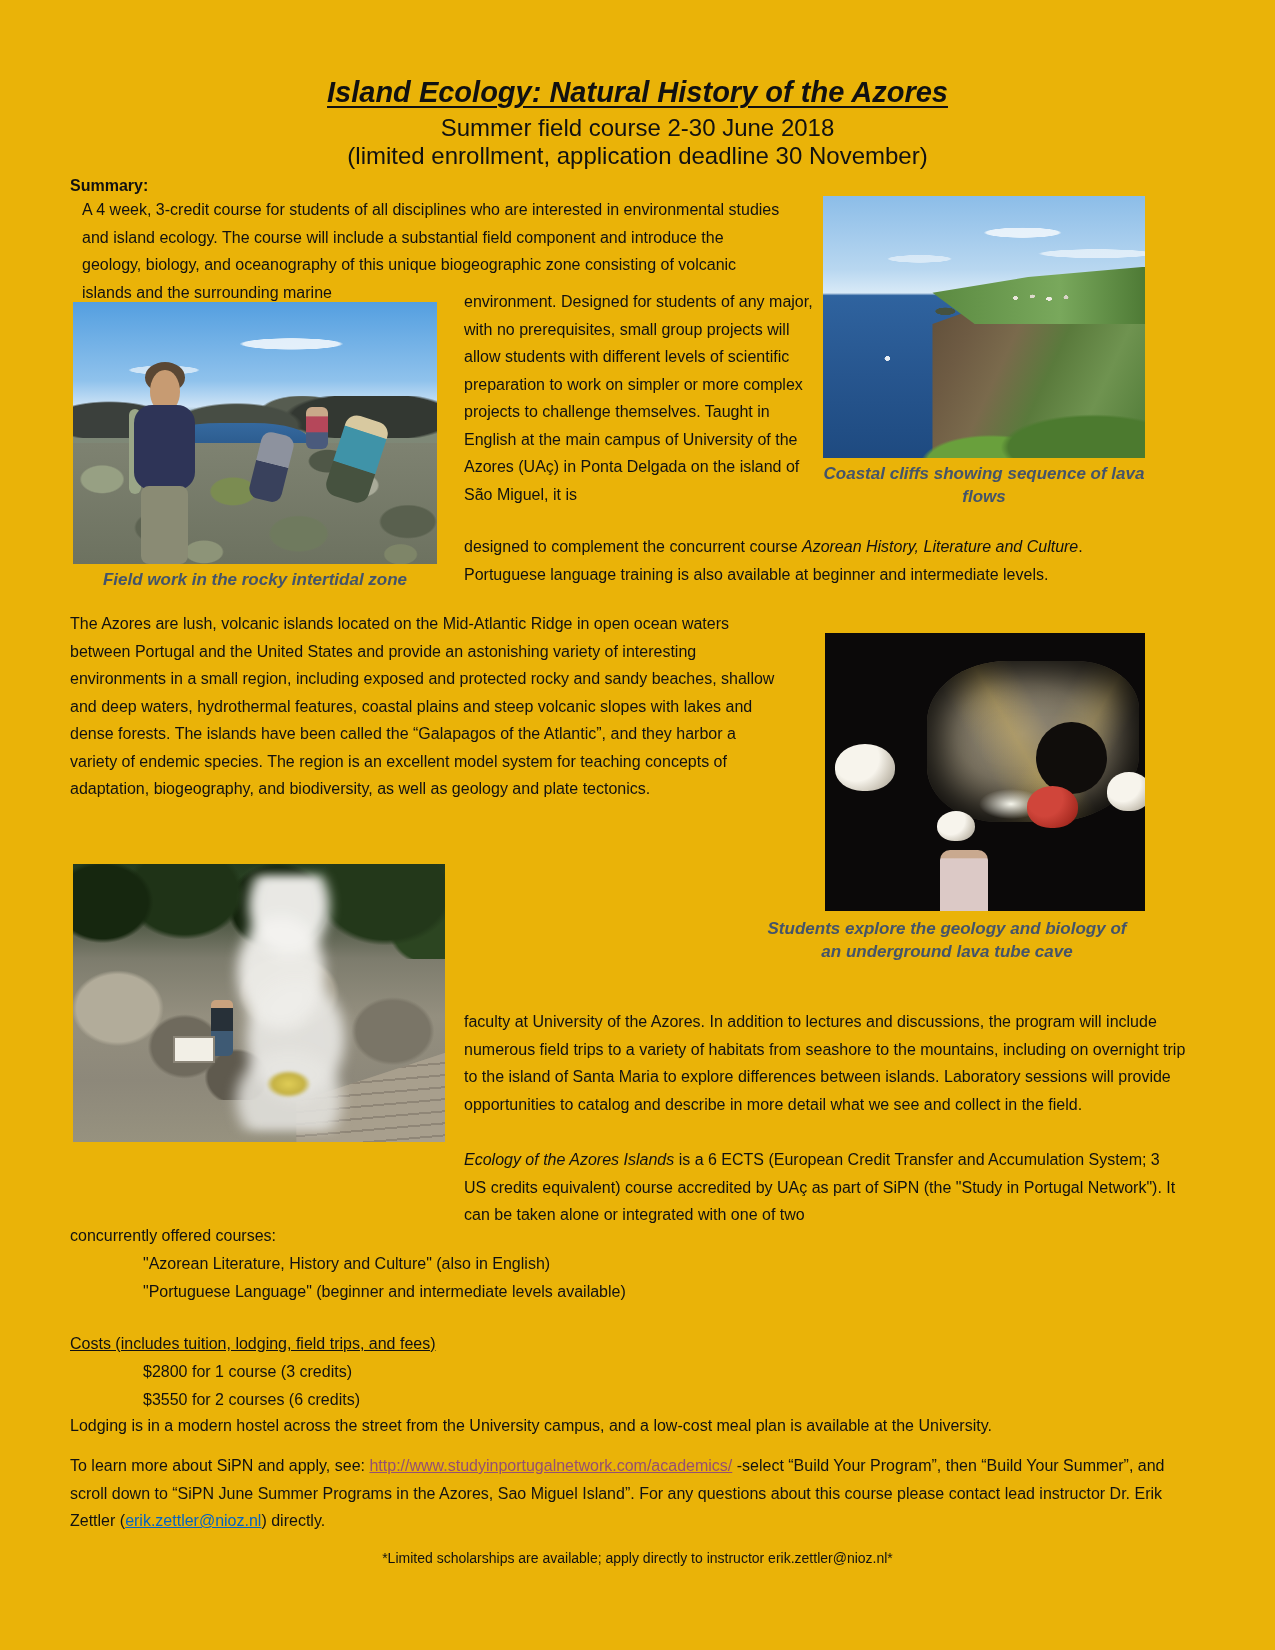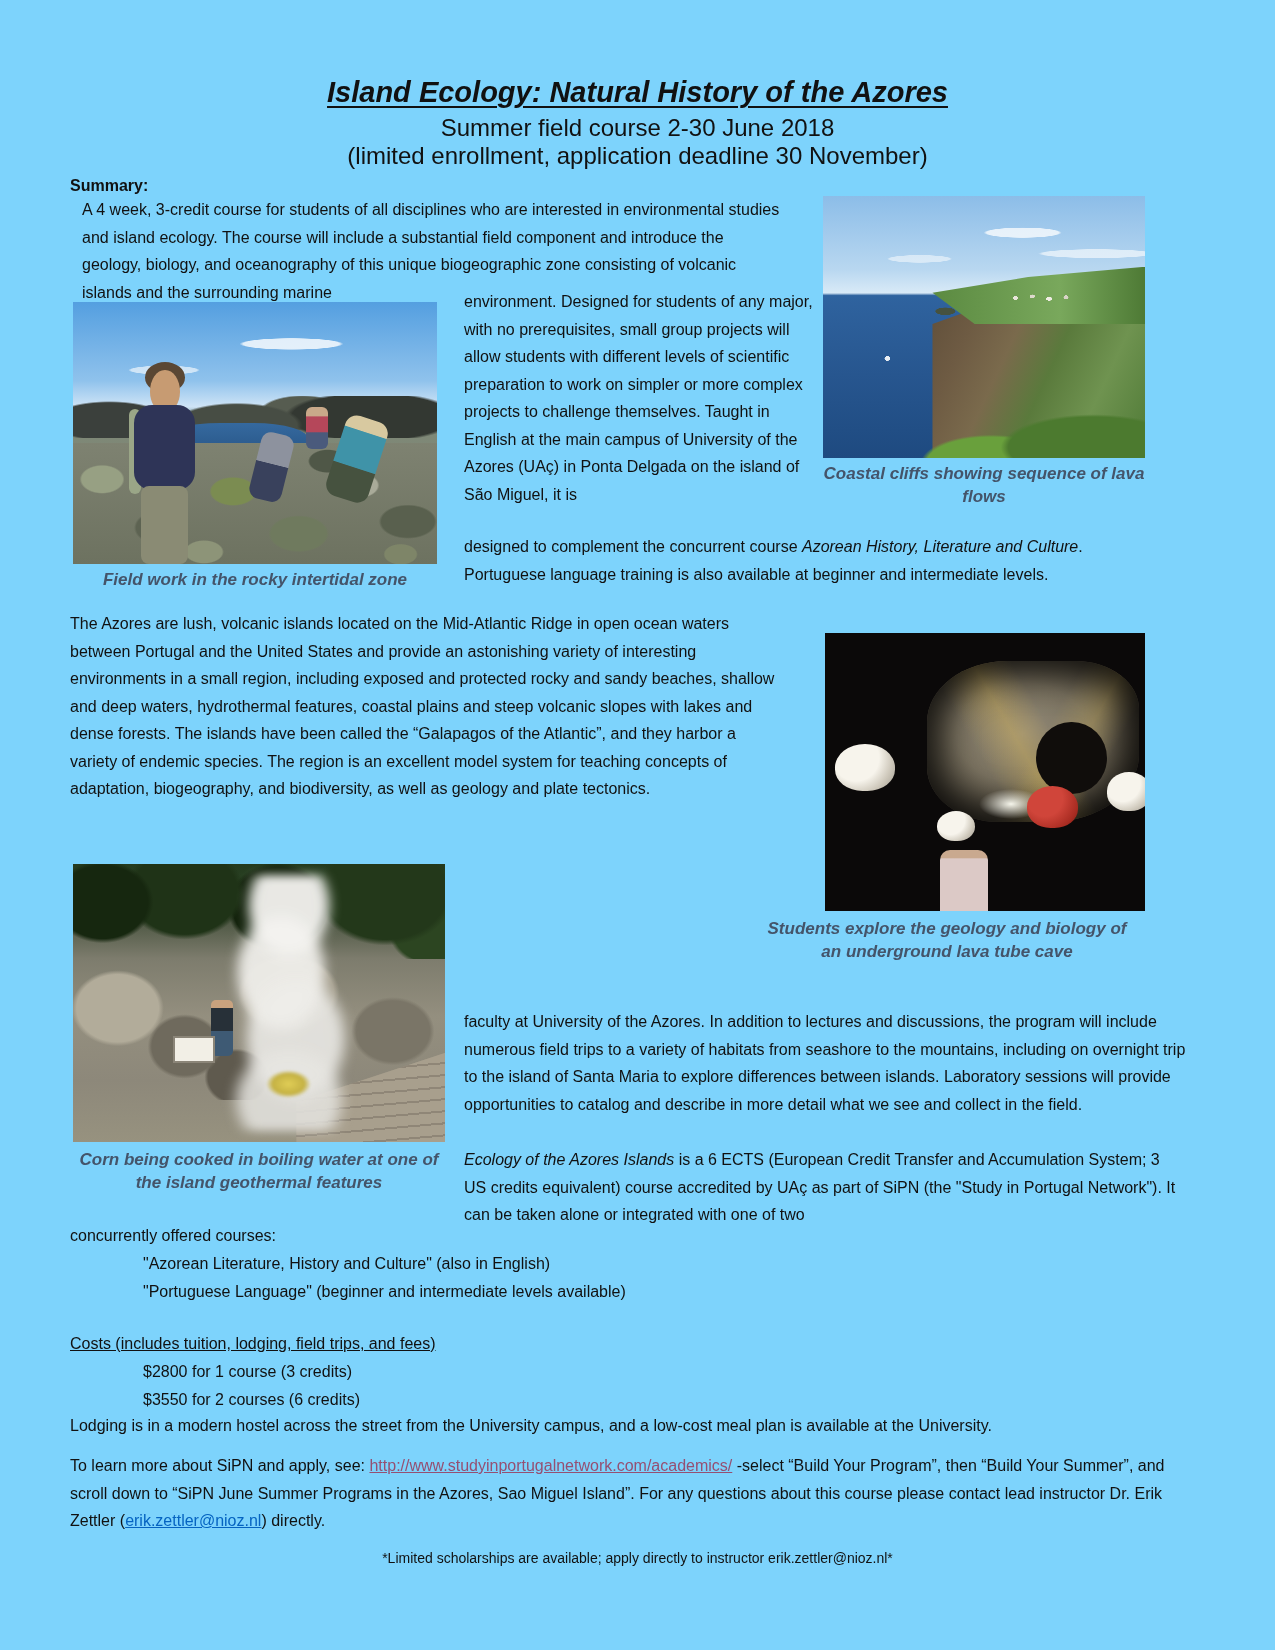--- a/index.html
+++ b/index.html
@@ -1,16 +1,16 @@
 <!DOCTYPE html>
 <html><head>
 <meta charset="utf-8">
 <style>
   html,body{margin:0;padding:0;background:#e8e8e8;}
-  .page{position:relative;width:1275px;height:1650px;margin:0 auto;background:#7dd3fc;overflow:hidden;
+  .page{position:relative;width:1275px;height:1650px;margin:0 auto;background:#eab308;overflow:hidden;
         font-family:"Liberation Sans",sans-serif;color:#111;}
   .abs{position:absolute;}
   .center{left:0;right:0;text-align:center;}
   .title{top:76px;font-size:29px;font-weight:700;font-style:italic;text-decoration:underline;text-decoration-thickness:2px;text-underline-offset:4px;}
   .sub1{top:114px;font-size:24px;}
   .sub2{top:142px;font-size:24px;}
   .body-text{font-size:16px;line-height:27.5px;}
   .bold{font-weight:700;}
   .ital{font-style:italic;}
   .caption{font-size:17px;line-height:23px;font-weight:700;font-style:italic;color:#44546A;text-align:center;}
@@ -194,21 +194,20 @@
 
   <div class="photo photo-geo">
     <div class="geo-trees"></div>
     <div class="geo-rocks"></div>
     <div class="geo-wall"></div>
     <div class="geo-person"></div>
     <div class="geo-sign"></div>
     <div class="geo-steam"></div>
     <div class="geo-sulfur"></div>
   </div>
-  <div class="abs caption" style="left:78px;top:1148px;width:362px;">Corn being cooked in boiling water at one of the island geothermal features</div>
 
   <div class="abs body-text" style="left:464px;top:1146px;width:720px;"><span class="ital">Ecology of the Azores Islands</span><span> is a 6 ECTS (European Credit Transfer and Accumulation System; 3 US credits equivalent) course accredited by UAç as part of SiPN (the "Study in Portugal Network"). It can be taken alone or integrated with one of two</span></div>
   <div class="abs body-text" style="left:70px;top:1222px;text-align:center;">concurrently offered courses:</div>
   <div class="abs body-text" style="left:143px;top:1250px;">"Azorean Literature, History and Culture" (also in English)</div>
   <div class="abs body-text" style="left:143px;top:1278px;">"Portuguese Language" (beginner and intermediate levels available)</div>
 
   <div class="abs body-text underline" style="left:70px;top:1330px;">Costs (includes tuition, lodging, field trips, and fees)</div>
   <div class="abs body-text" style="left:143px;top:1358px;">$2800 for 1 course (3 credits)</div>
   <div class="abs body-text" style="left:143px;top:1386px;">$3550 for 2 courses (6 credits)</div>
   <div class="abs body-text" style="left:70px;top:1412px;width:1135px;">Lodging is in a modern hostel across the street from the University campus, and a low-cost meal plan is available at the University.</div>

